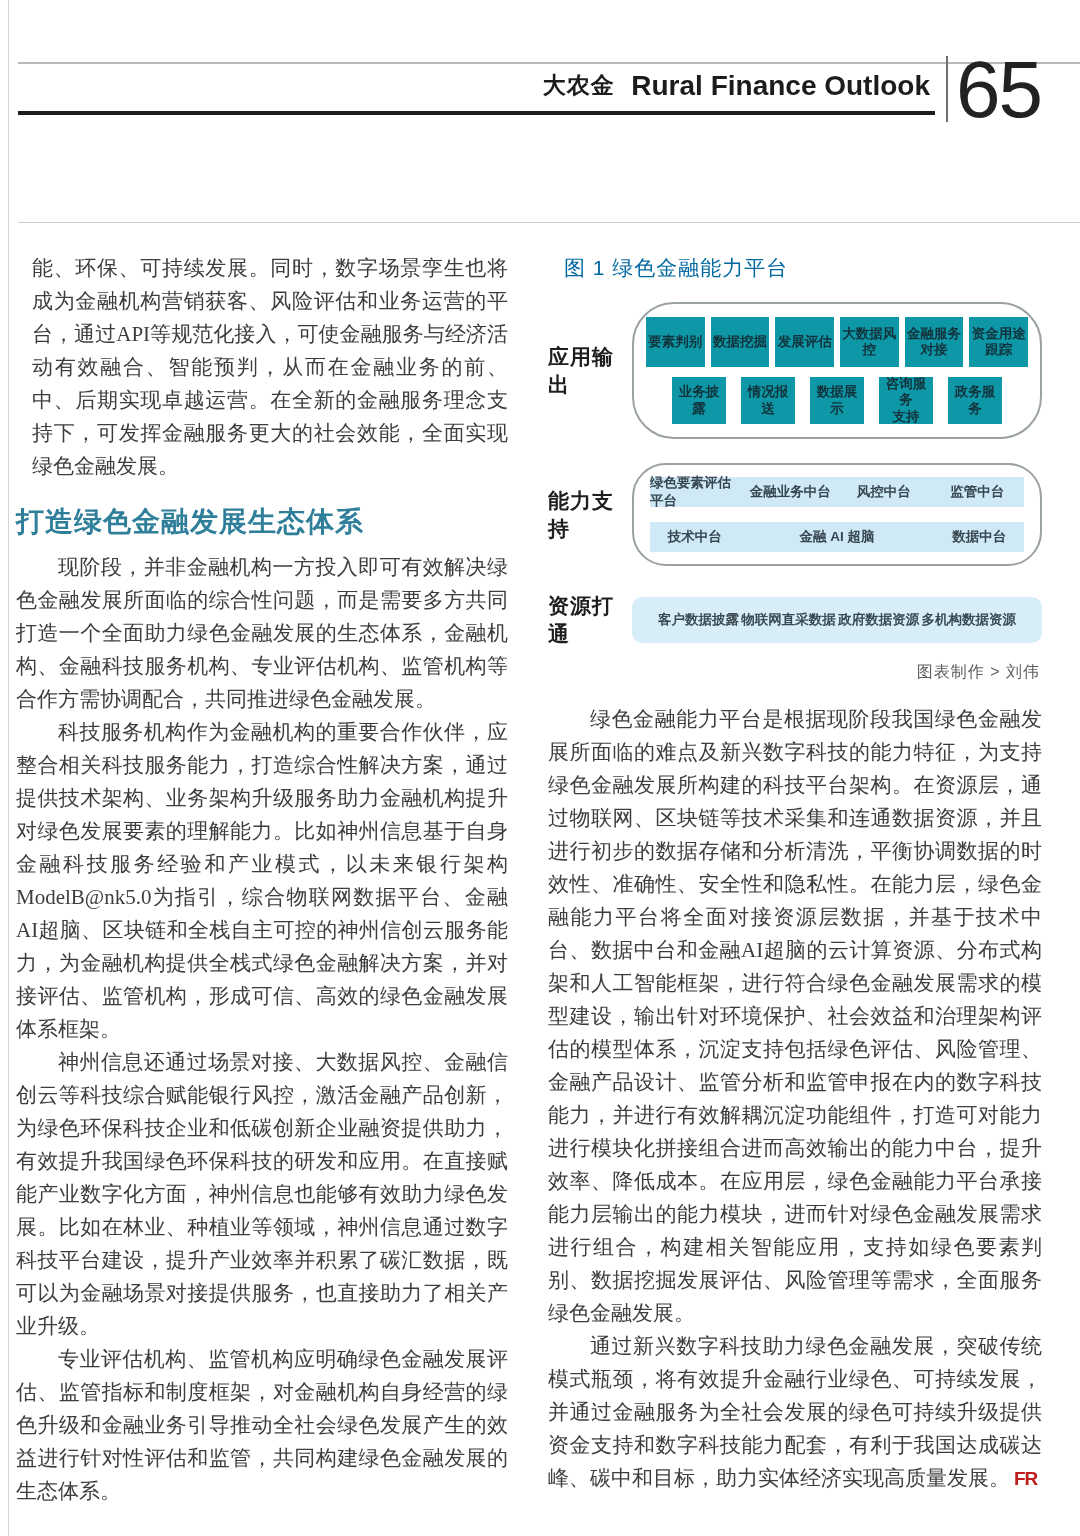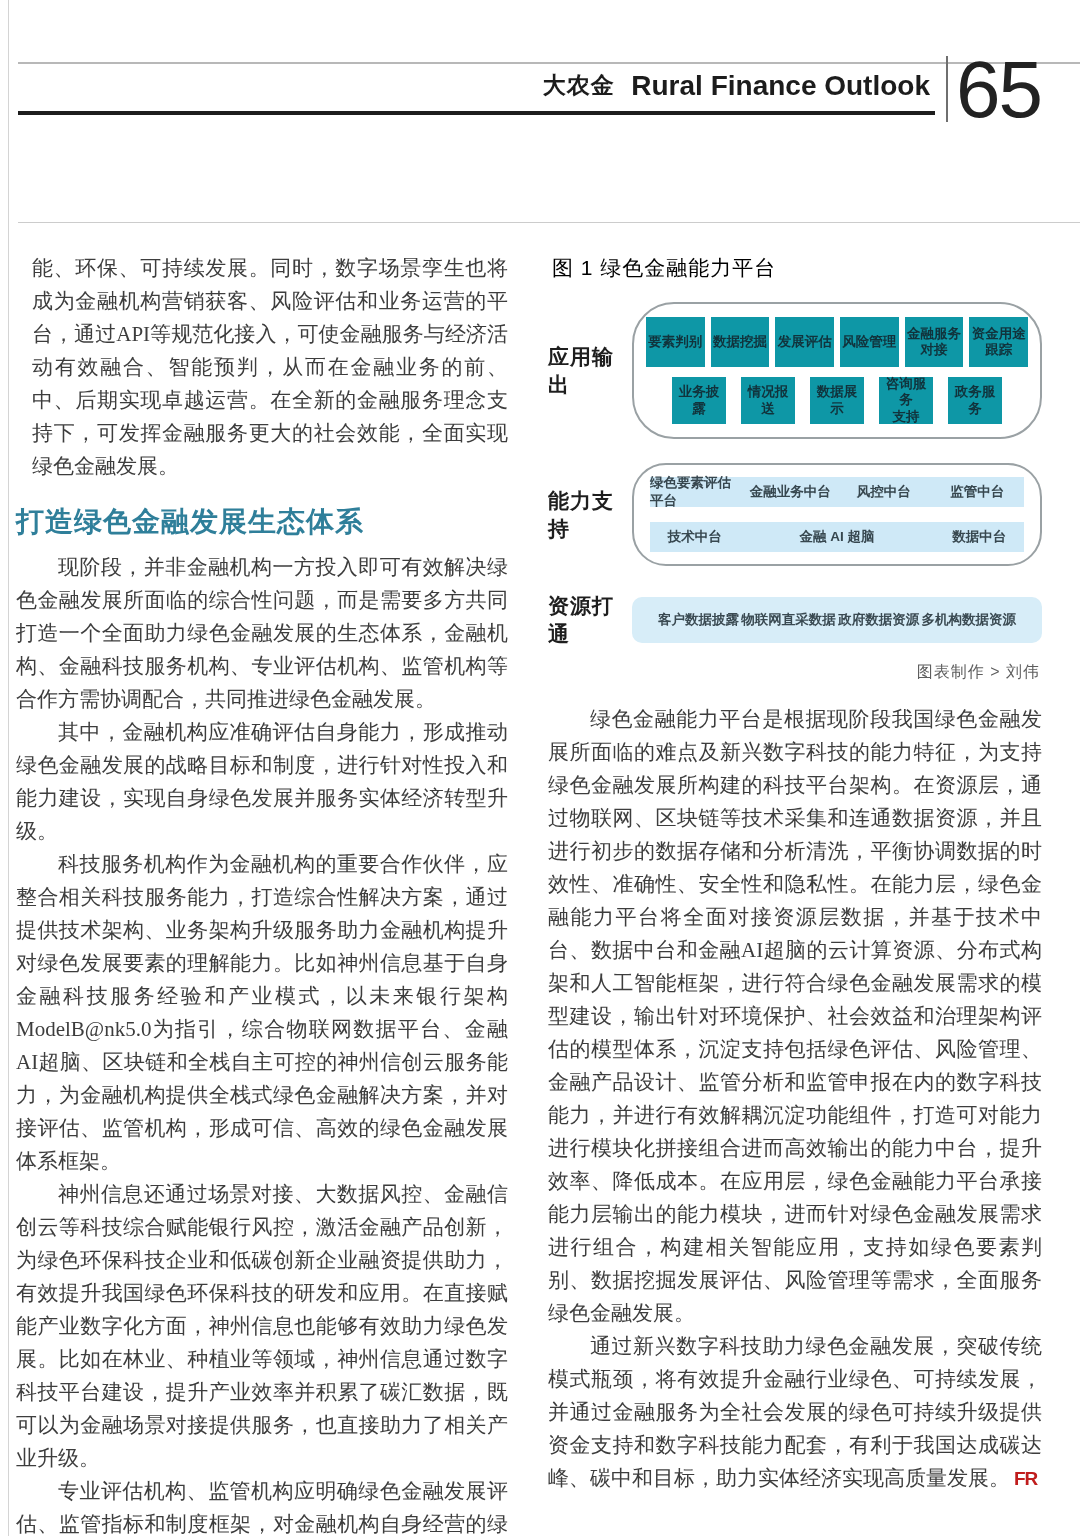--- a/index.html
+++ b/index.html
@@ -45,21 +45,21 @@
   .col-left .para{margin-bottom:0;}
   .section-heading{
     font-family:"Liberation Sans","DejaVu Sans",sans-serif;
     font-size:28px;font-weight:bold;color:var(--accent);
     margin:20px 0 10px 0;letter-spacing:1px;
   }
 
   
   .fig-title{
     font-family:"Liberation Sans","DejaVu Sans",sans-serif;
-    font-size:21px;color:#000000;letter-spacing:1px;margin:2px 0 20px 4px;
+    font-size:21px;color:#0369a1;letter-spacing:1px;margin:2px 0 20px 16px;
   }
   .fig-row{display:flex;align-items:center;}
   .fig-label{
     width:84px;flex:none;
     font-family:"Liberation Sans","DejaVu Sans",sans-serif;
     font-size:21px;font-weight:bold;color:#1e1e1e;letter-spacing:1px;
   }
   .fig-body{flex:1;min-width:0;}
 
   .frame{
@@ -128,38 +128,37 @@
   <div class="page-num">65</div>
 
   <div class="rule-mid"></div>
 
   <div class="content">
 
     <div class="col-left">
       <p class="para no-indent">能、环保、可持续发展。同时，数字场景孪生也将成为金融机构营销获客、风险评估和业务运营的平台，通过API等规范化接入，可使金融服务与经济活动有效融合、智能预判，从而在金融业务的前、中、后期实现卓越运营。在全新的金融服务理念支持下，可发挥金融服务更大的社会效能，全面实现绿色金融发展。</p>
       <h2 class="section-heading">打造绿色金融发展生态体系</h2>
       <p class="para">现阶段，并非金融机构一方投入即可有效解决绿色金融发展所面临的综合性问题，而是需要多方共同打造一个全面助力绿色金融发展的生态体系，金融机构、金融科技服务机构、专业评估机构、监管机构等合作方需协调配合，共同推进绿色金融发展。</p>
-      <p class="para">其中，金融机构应准确评估自身能力，形成推动绿色金融发展的战略目标和制度，进行针对性投入和能力建设，实现自身绿色发展并服务实体经济转型升级。</p>
       <p class="para">科技服务机构作为金融机构的重要合作伙伴，应整合相关科技服务能力，打造综合性解决方案，通过提供技术架构、业务架构升级服务助力金融机构提升对绿色发展要素的理解能力。比如神州信息基于自身金融科技服务经验和产业模式，以未来银行架构ModelB@nk5.0为指引，综合物联网数据平台、金融AI超脑、区块链和全栈自主可控的神州信创云服务能力，为金融机构提供全栈式绿色金融解决方案，并对接评估、监管机构，形成可信、高效的绿色金融发展体系框架。</p>
       <p class="para">神州信息还通过场景对接、大数据风控、金融信创云等科技综合赋能银行风控，激活金融产品创新，为绿色环保科技企业和低碳创新企业融资提供助力，有效提升我国绿色环保科技的研发和应用。在直接赋能产业数字化方面，神州信息也能够有效助力绿色发展。比如在林业、种植业等领域，神州信息通过数字科技平台建设，提升产业效率并积累了碳汇数据，既可以为金融场景对接提供服务，也直接助力了相关产业升级。</p>
       <p class="para">专业评估机构、监管机构应明确绿色金融发展评估、监管指标和制度框架，对金融机构自身经营的绿色升级和金融业务引导推动全社会绿色发展产生的效益进行针对性评估和监管，共同构建绿色金融发展的生态体系。</p>
     </div>
 
     <div class="col-right">
       <div class="fig-title">图 1 绿色金融能力平台</div>
 
       <div class="fig-row sec-app">
         <div class="fig-label">应用输出</div>
         <div class="fig-body">
           <div class="frame">
             <div class="boxrow">
               <div class="tbox">要素判别</div>
               <div class="tbox">数据挖掘</div>
               <div class="tbox">发展评估</div>
-              <div class="tbox">风险管理</div>
+              <div class="tbox">大数据风控</div>
               <div class="tbox">金融服务
 对接</div>
               <div class="tbox">资金用途
 跟踪</div>
             </div>
             <div class="boxrow inset">
               <div class="tbox">业务披露</div>
               <div class="tbox">情况报送</div>
               <div class="tbox">数据展示</div>
               <div class="tbox">咨询服务

